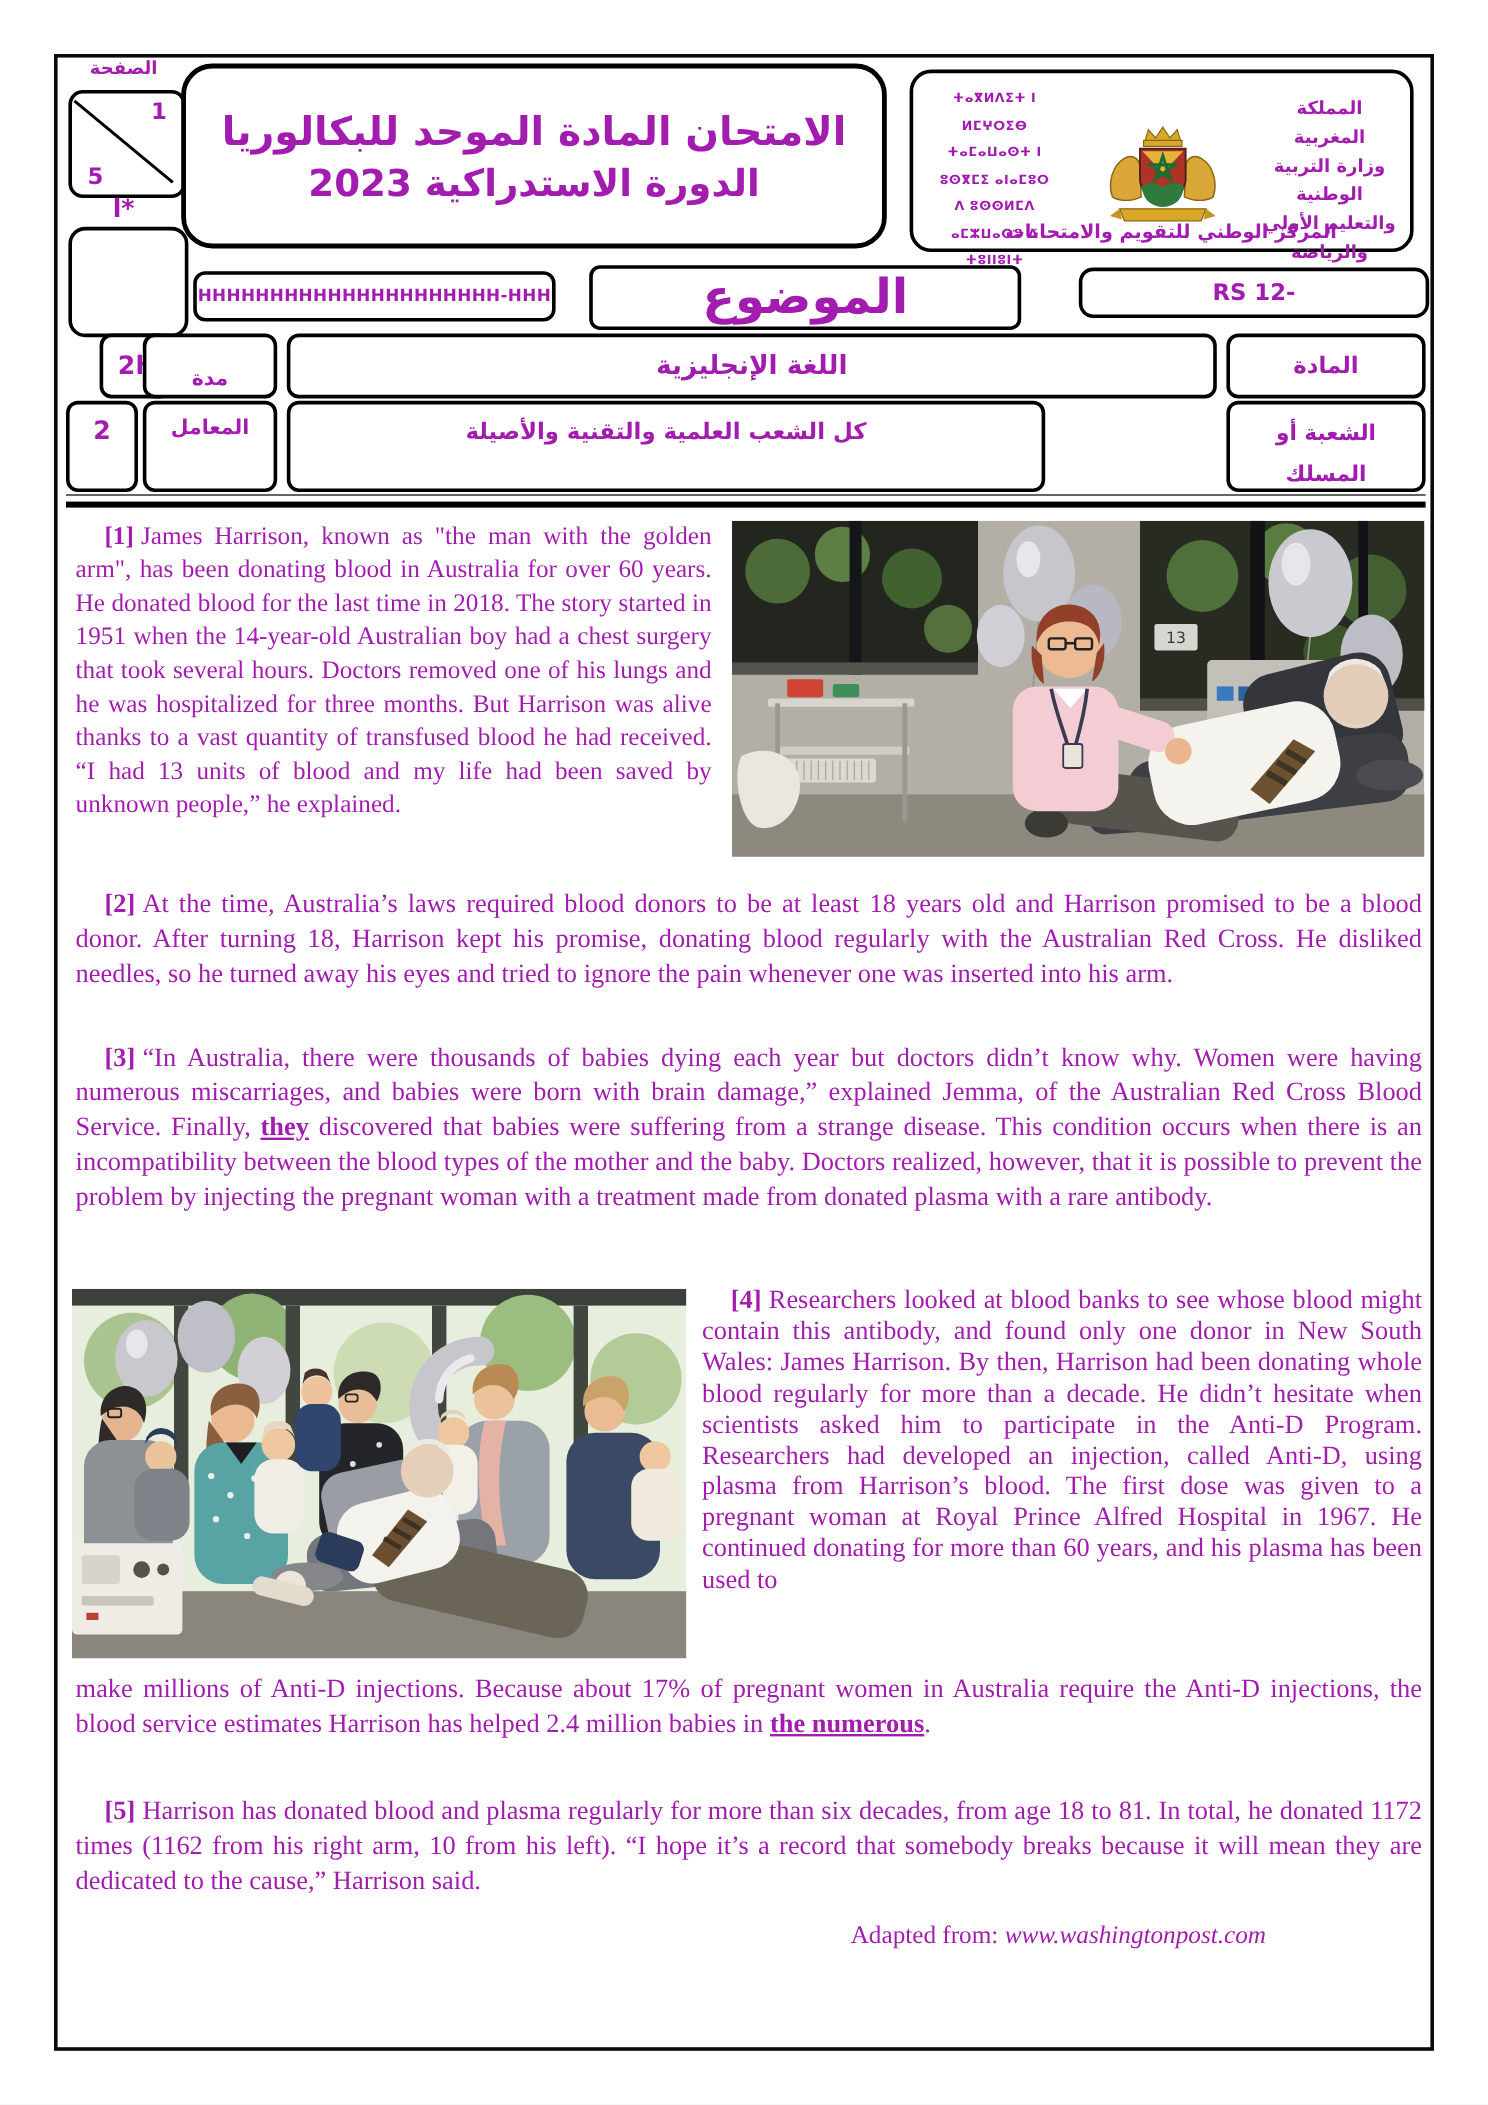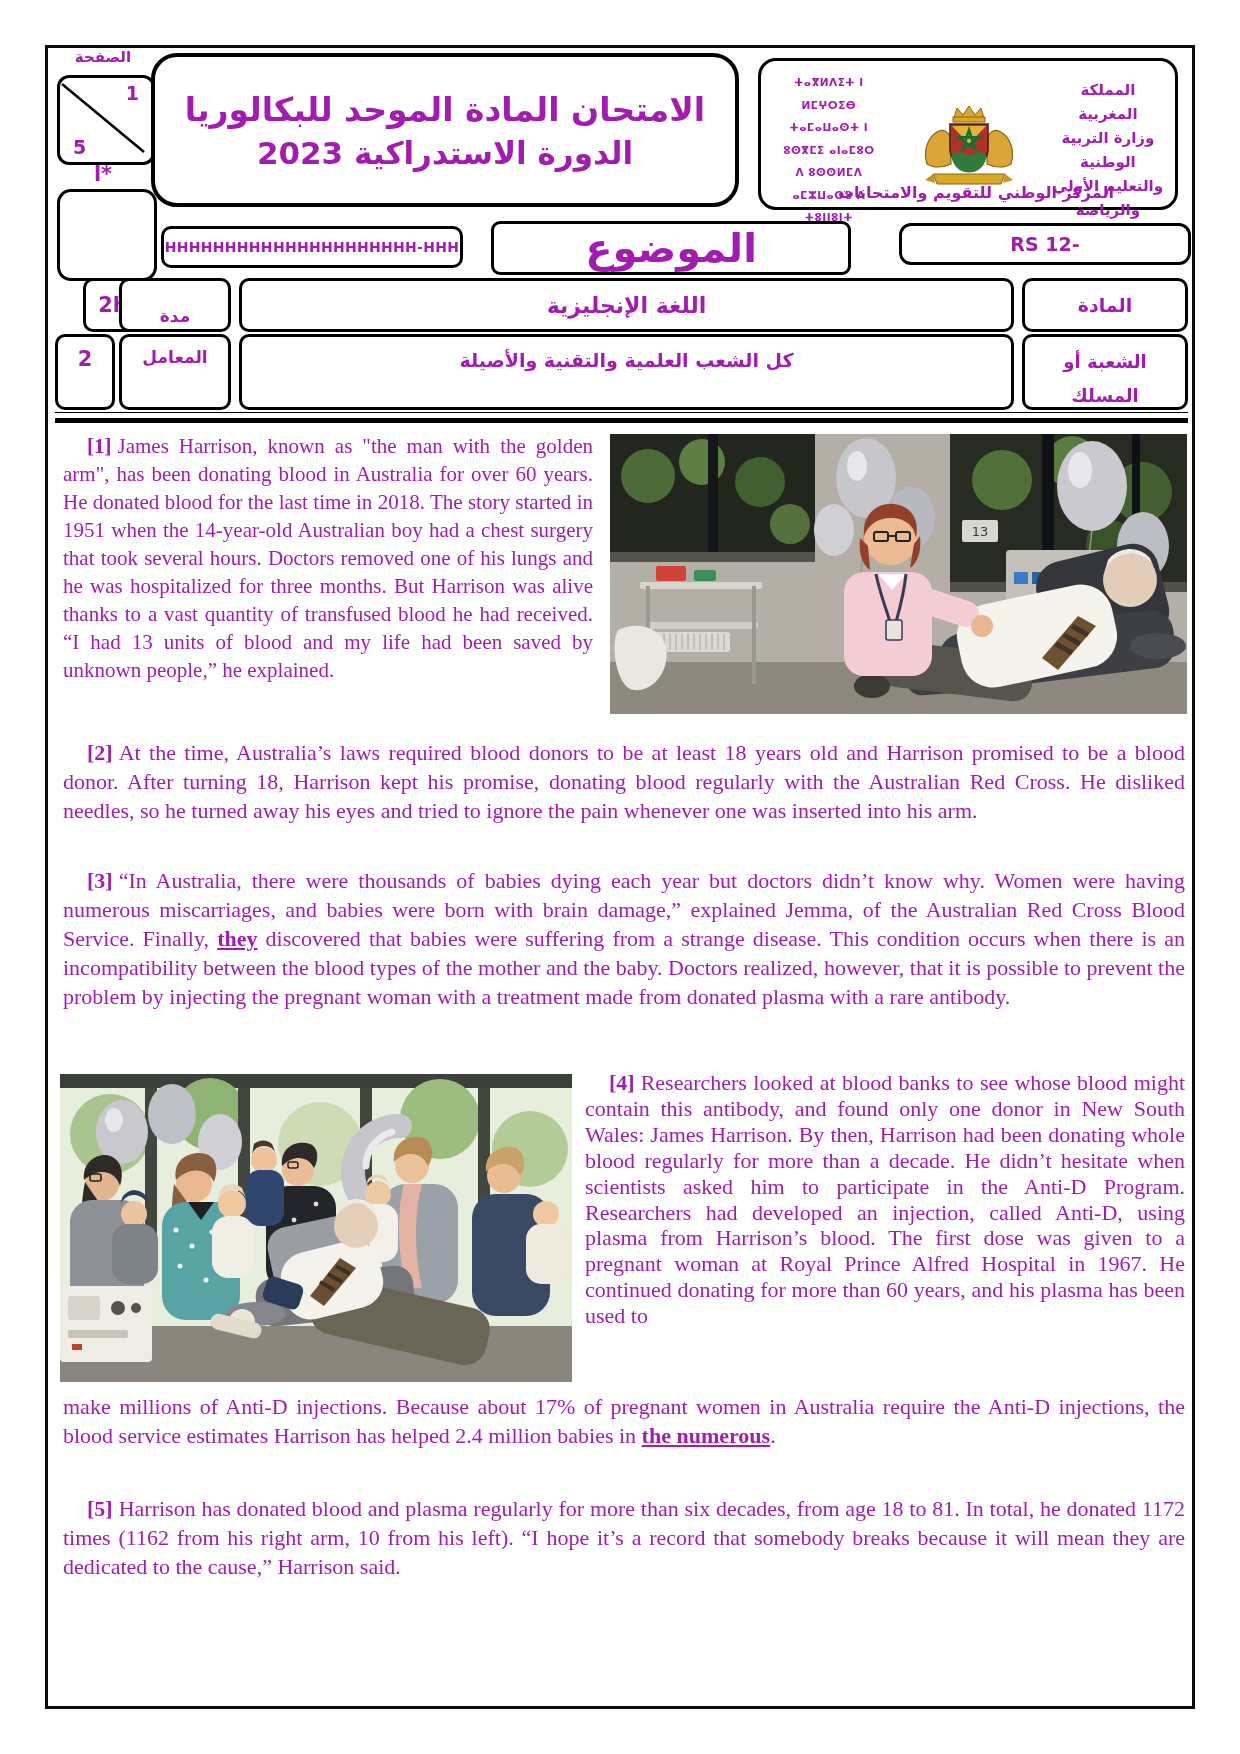--- a/index.html
+++ b/index.html
@@ -48,21 +48,21 @@
   .c-2h{left:7px;top:230px;width:60px;height:54px;align-items:center;
         font-family:"DejaVu Sans",sans-serif;font-weight:bold;font-size:21px;margin-left:28px;}
   .c-dur{left:71px;top:230px;width:112px;height:54px;align-items:flex-start;padding-top:20px;
          font-size:17px;line-height:30px;}
   .c-dur span{display:inline-block;width:72px;}
   .c-subj{left:191px;top:230px;width:775px;height:54px;align-items:center;font-size:22px;}
   .c-subjl{left:974px;top:230px;width:166px;height:54px;align-items:center;font-size:19px;}
   .c-2{left:7px;top:286px;width:60px;height:76px;align-items:flex-start;padding-top:10px;
        font-family:"DejaVu Sans",sans-serif;font-weight:bold;font-size:21px;}
   .c-coef{left:71px;top:286px;width:112px;height:76px;align-items:flex-start;padding-top:10px;font-size:17px;}
-  .c-stream{left:191px;top:286px;width:775px;height:76px;align-items:flex-start;padding-top:12px;font-size:19px;}
+  .c-stream{left:191px;top:286px;width:632px;height:76px;align-items:flex-start;padding-top:12px;font-size:19px;}
   .c-streaml{left:974px;top:286px;width:166px;height:76px;align-items:flex-start;padding-top:8px;
              font-size:18px;line-height:34px;}
   .c-streaml span{display:inline-block;width:110px;}
   .rule{left:7px;top:370px;width:1133px;height:0;border-top:5px solid #000;}
   .rule-thin{left:7px;top:364px;width:1133px;height:0;border-top:1.5px solid #000;}
   
   .para{font-size:22px;line-height:29px;text-align:justify;text-indent:24px;}
   .pnum{font-weight:bold;padding-right:6px;}
   .hl{font-weight:bold;text-decoration:underline;}
   .p1{left:15px;top:384px;width:530px;line-height:28px;font-size:21px;}
@@ -377,15 +377,18 @@
     </div>
 
     <div class="abs para p4full">
       <span>make millions of Anti-D injections. Because about 17% of pregnant women in Australia require the Anti-D injections, the blood service estimates Harrison has helped 2.4 million babies in </span><span class="hl">the numerous</span><span>.</span>
     </div>
 
     <div class="abs para p5">
       <span class="pnum">[5]</span><span>Harrison has donated blood and plasma regularly for more than six decades, from age 18 to 81. In total, he donated 1172 times (1162 from his right arm, 10 from his left). “I hope it’s a record that somebody breaks because it will mean they are dedicated to the cause,” Harrison said.</span>
     </div>
 
+    <div class="abs source">
+      <span>Adapted from: </span><span class="url">www.washingtonpost.com</span>
+    </div>
 
   </div>
 </div>
 
 </body></html>

